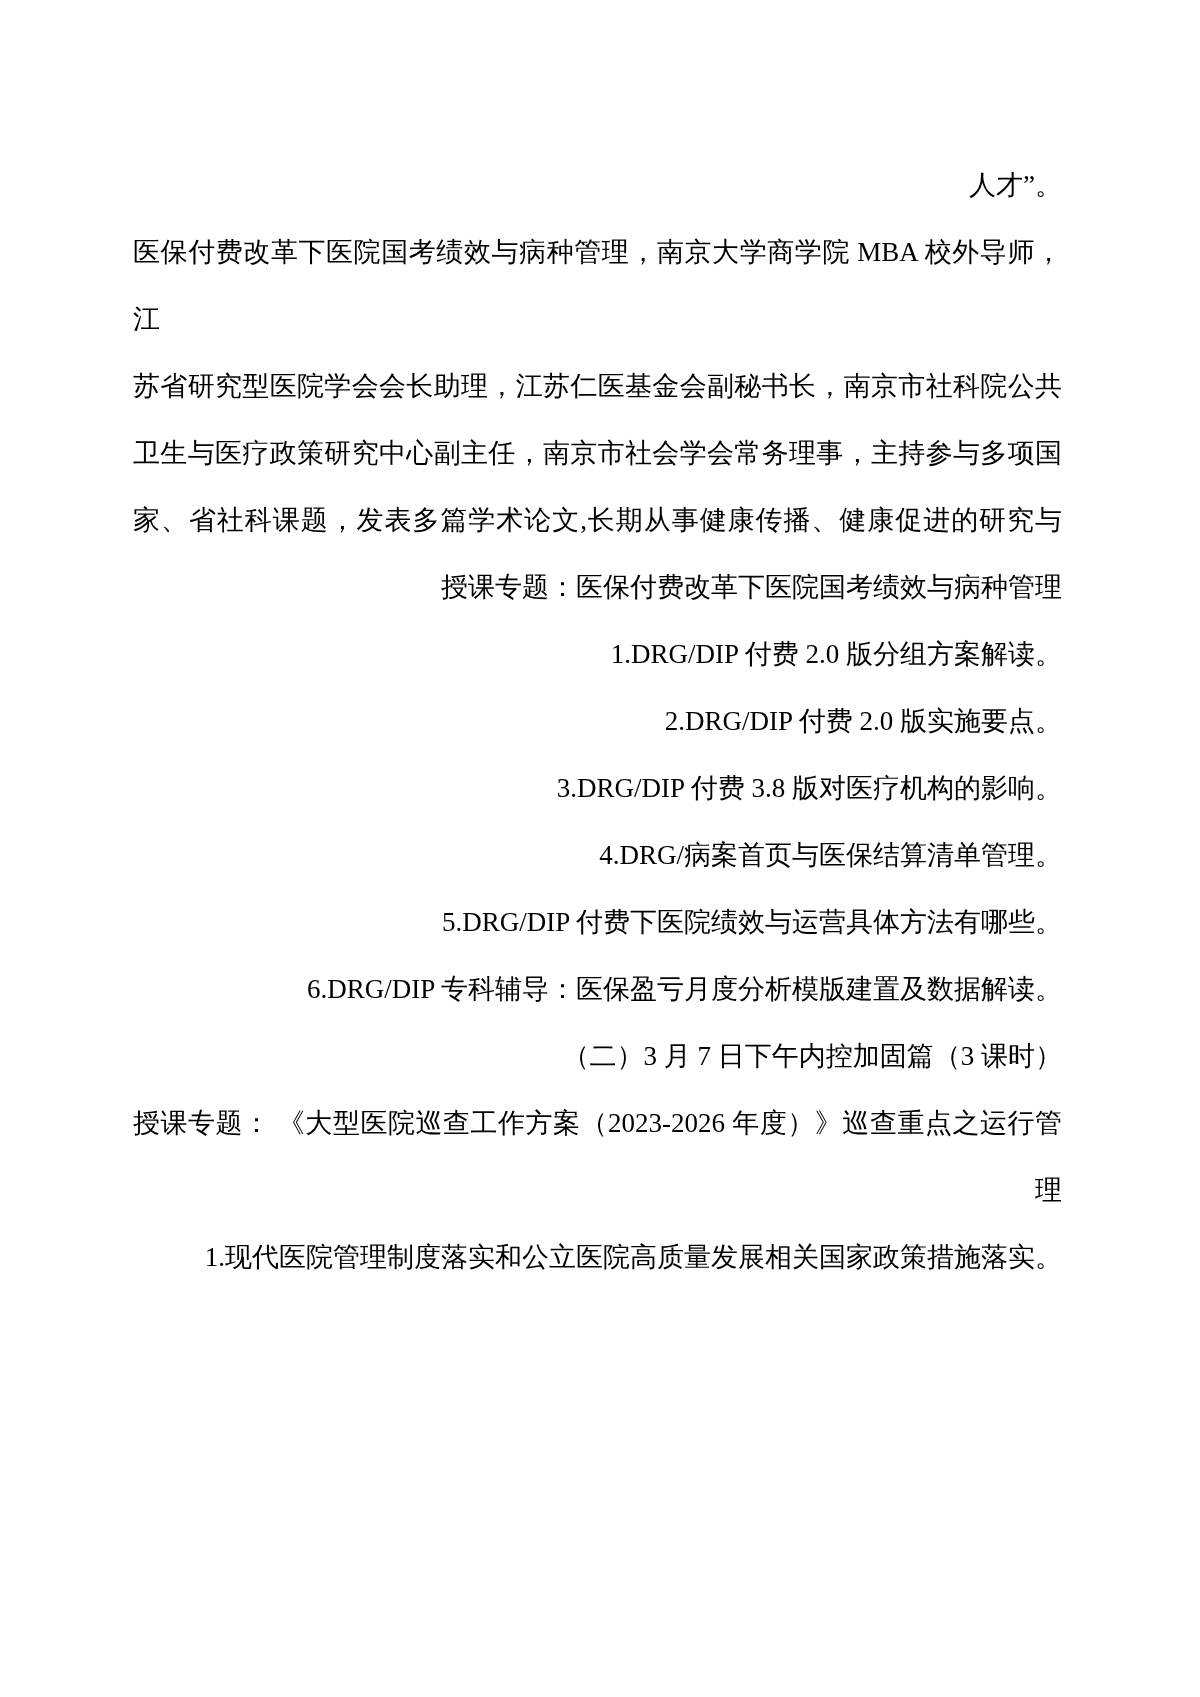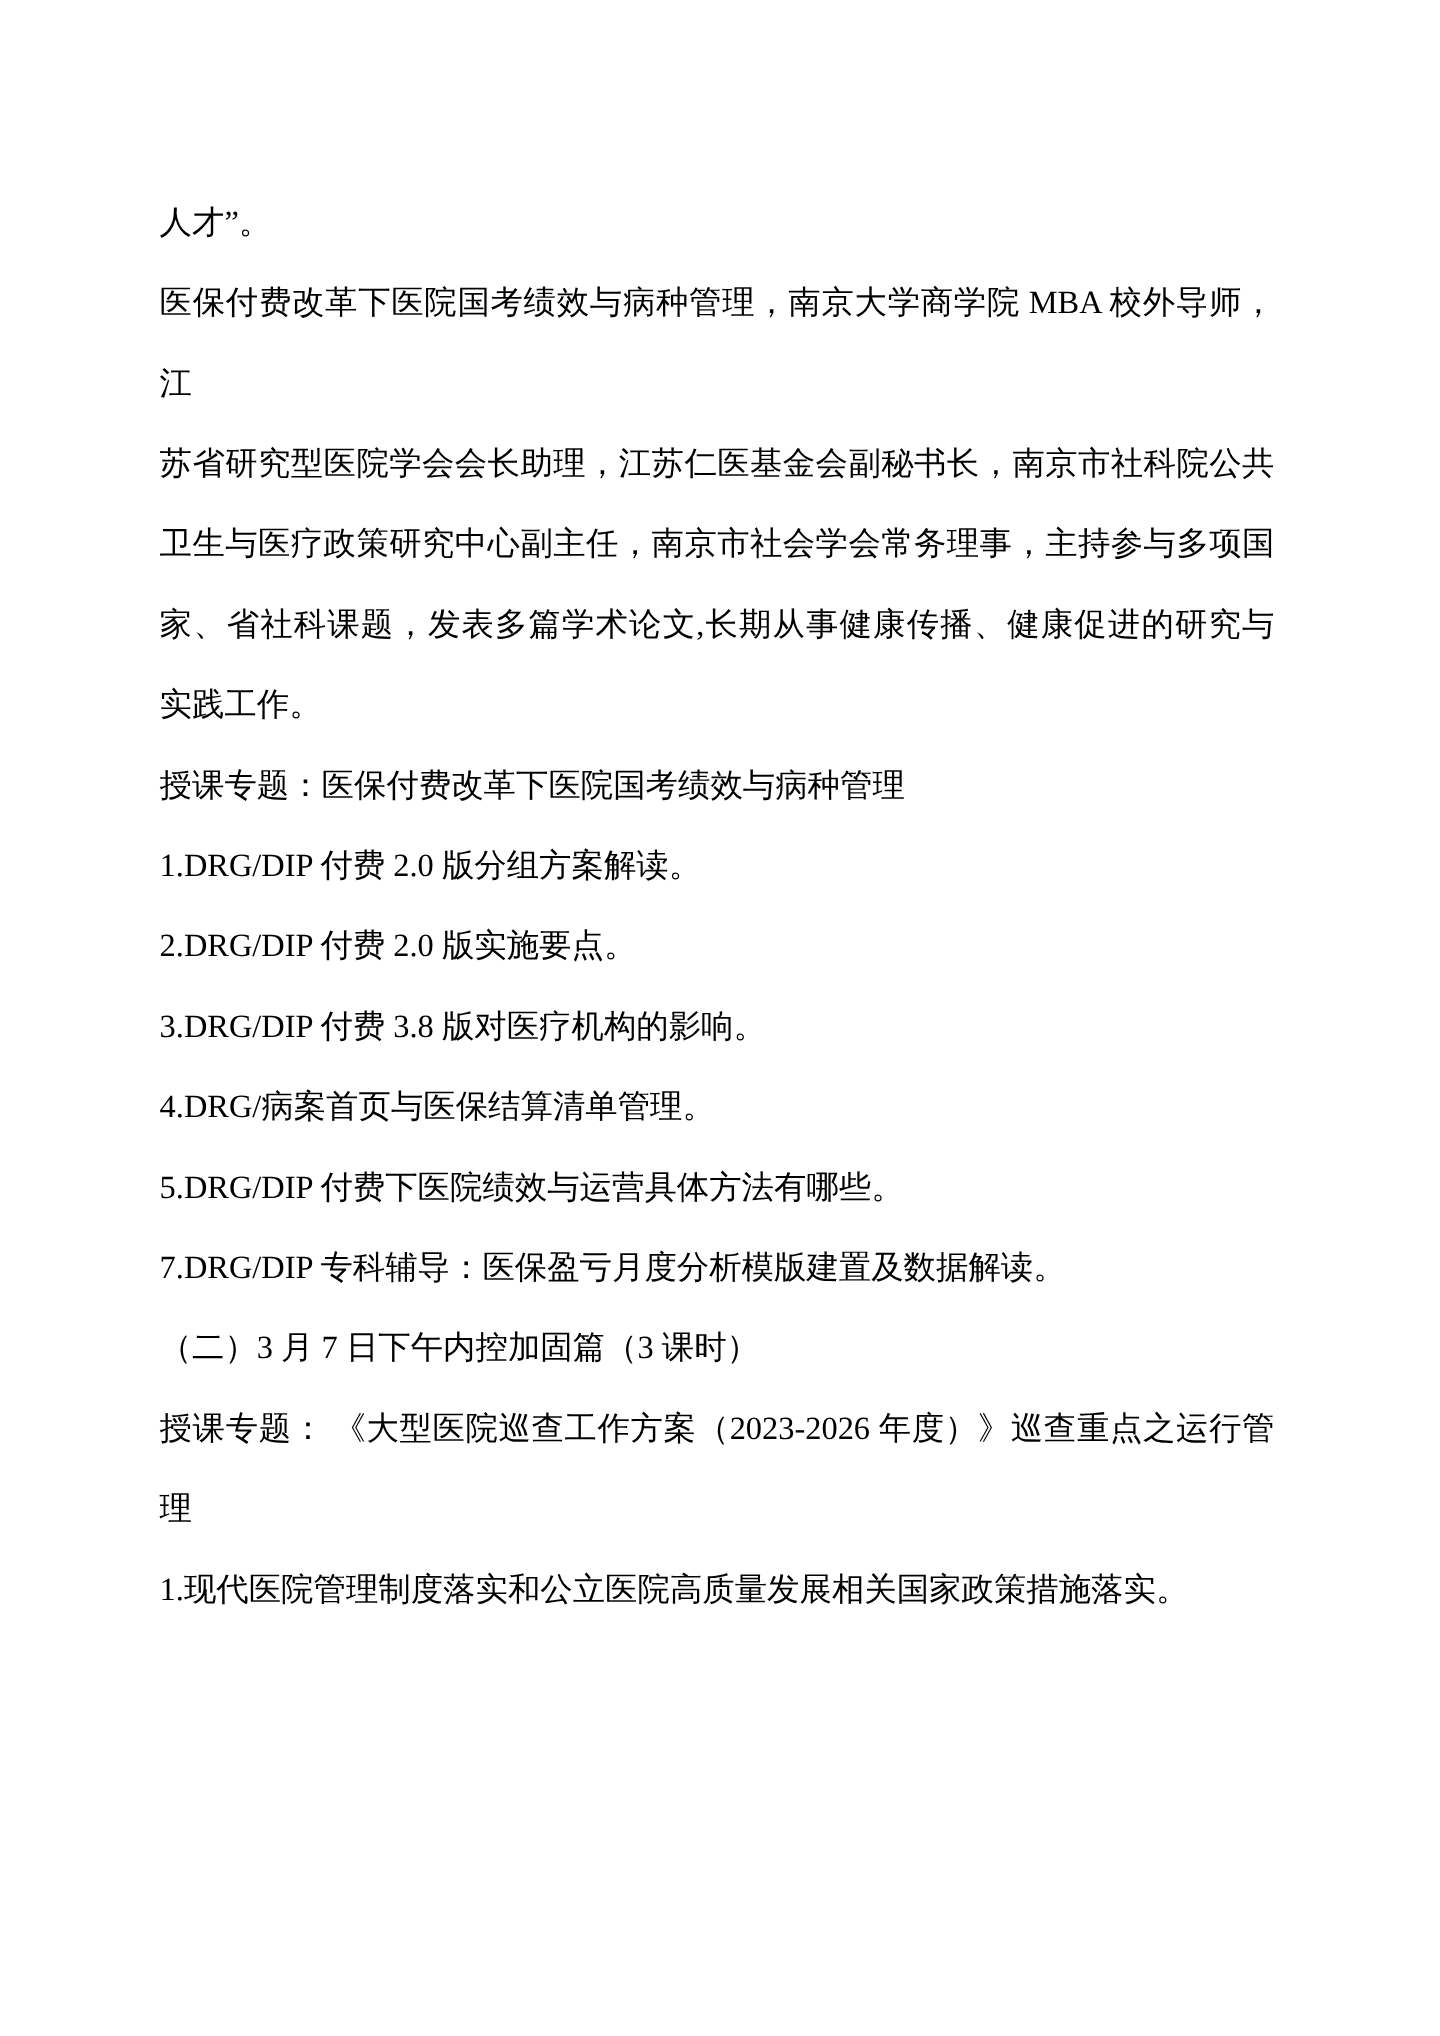--- a/index.html
+++ b/index.html
@@ -16,42 +16,41 @@
     background: #ffffff;
     color: #000000;
     font-family: "Liberation Serif", "DejaVu Serif", serif;
     font-size: 27px;
     line-height: 67px;
   }
   .ln {
     margin: 0;
     padding: 0;
     white-space: nowrap;
-    text-align: left;
+    text-align: right;
   }
   .ln.j {
     white-space: normal;
     text-align: justify;
     text-align-last: justify;
   }
 </style>
 </head>
 <body>
 
 <div class="page">
   <p class="ln">人才”。</p>
   <p class="ln j">医保付费改革下医院国考绩效与病种管理，南京大学商学院 MBA 校外导师，江</p>
   <p class="ln j">苏省研究型医院学会会长助理，江苏仁医基金会副秘书长，南京市社科院公共</p>
   <p class="ln j">卫生与医疗政策研究中心副主任，南京市社会学会常务理事，主持参与多项国</p>
   <p class="ln j">家、省社科课题，发表多篇学术论文,长期从事健康传播、健康促进的研究与</p>
-  <p class="ln">实践工作。</p>
   <p class="ln">授课专题：医保付费改革下医院国考绩效与病种管理</p>
   <p class="ln">1.DRG/DIP 付费 2.0 版分组方案解读。</p>
   <p class="ln">2.DRG/DIP 付费 2.0 版实施要点。</p>
   <p class="ln">3.DRG/DIP 付费 3.8 版对医疗机构的影响。</p>
   <p class="ln">4.DRG/病案首页与医保结算清单管理。</p>
   <p class="ln">5.DRG/DIP 付费下医院绩效与运营具体方法有哪些。</p>
-  <p class="ln">7.DRG/DIP 专科辅导：医保盈亏月度分析模版建置及数据解读。</p>
+  <p class="ln">6.DRG/DIP 专科辅导：医保盈亏月度分析模版建置及数据解读。</p>
   <p class="ln">（二）3 月 7 日下午内控加固篇（3 课时）</p>
   <p class="ln j">授课专题： 《大型医院巡查工作方案（2023-2026 年度）》巡查重点之运行管</p>
   <p class="ln">理</p>
   <p class="ln">1.现代医院管理制度落实和公立医院高质量发展相关国家政策措施落实。</p>
 </div>
 
 </body></html>

